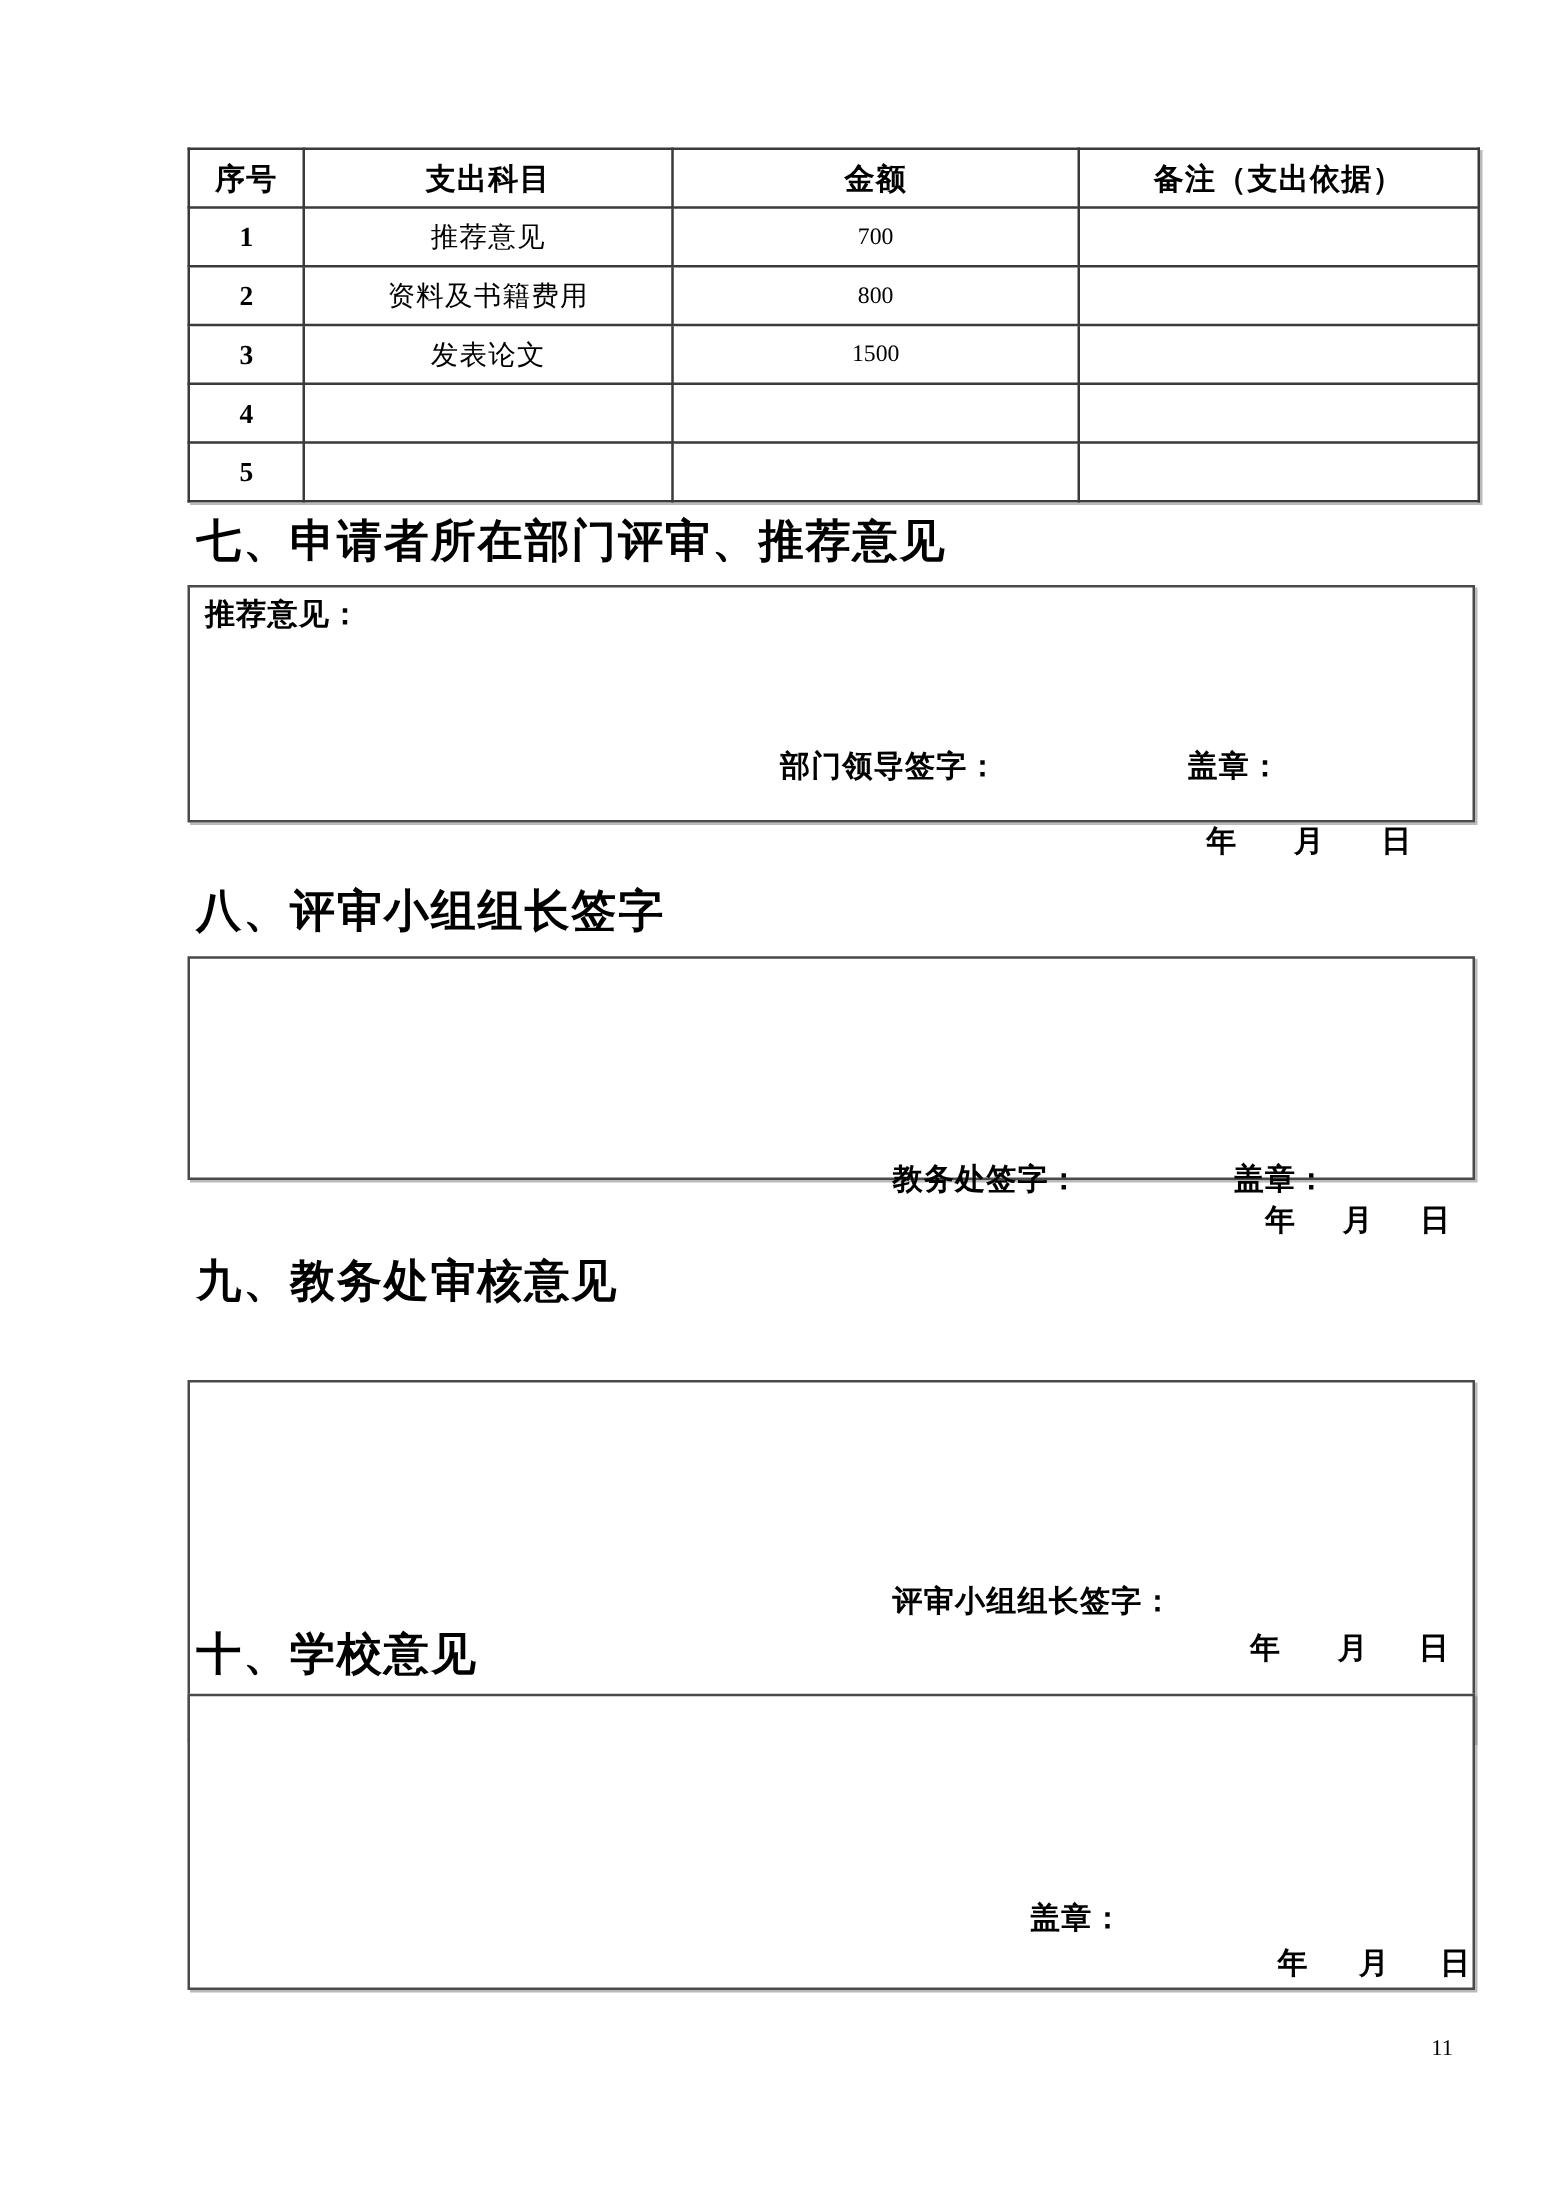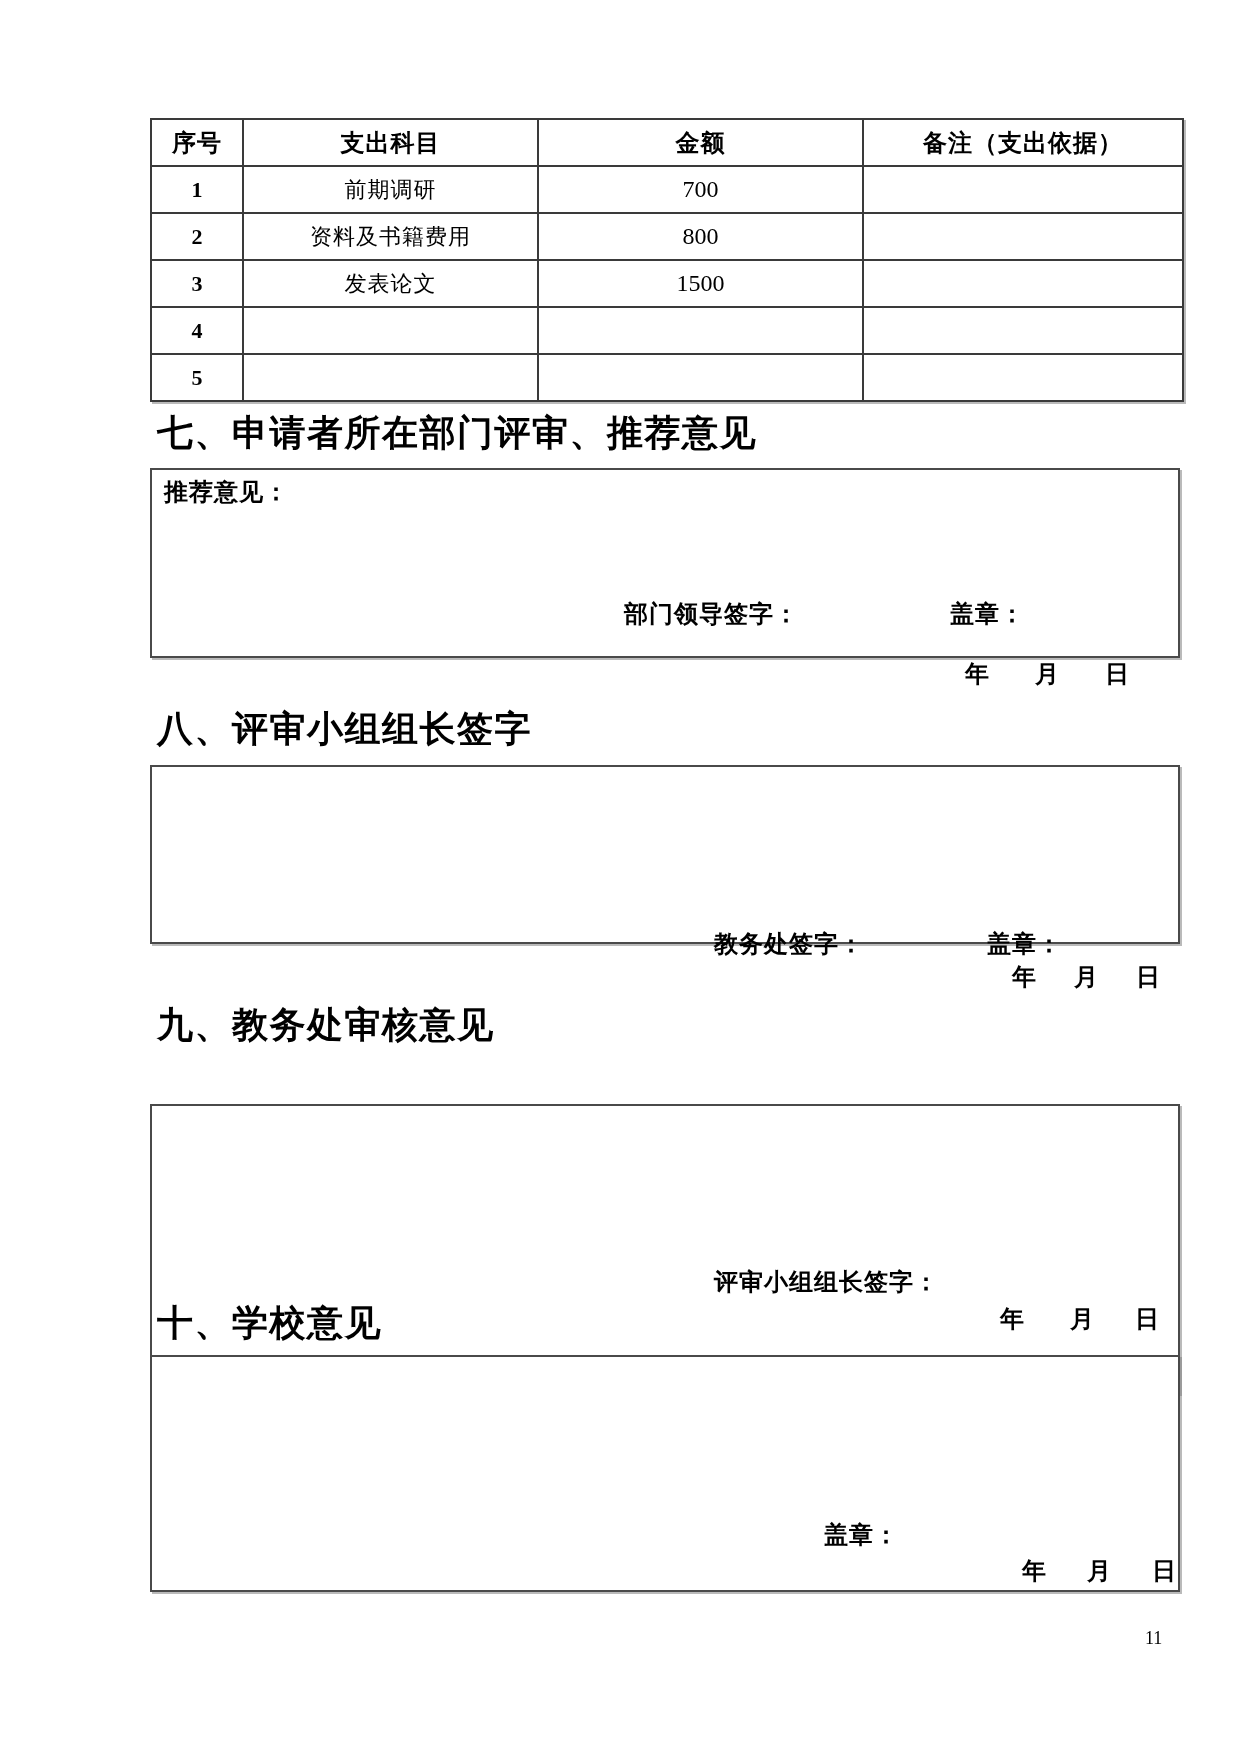--- a/index.html
+++ b/index.html
@@ -35,21 +35,21 @@
     overflow: hidden;
     white-space: nowrap;
   }
   table.budget th {
     font-size: 24px;
     font-weight: bold;
     letter-spacing: 1px;
   }
   td.cell-no { font-size: 22px; font-weight: bold; }
   td.cell-item { font-size: 22px; font-weight: normal; letter-spacing: 1px; }
-  td.cell-amount { font-size: 24px; font-weight: normal; }
+  td.cell-amount { font-size: 19px; font-weight: normal; }
   td.cell-note { font-size: 22px; }
   .col-no { width: 92px; }
   .col-item { width: 295px; }
   .col-amount { width: 325px; }
   .col-note { width: 320px; }
 
   
   .section-title {
     position: absolute;
     left: 110px;
@@ -145,21 +145,21 @@
       <tr>
         <th>序号</th>
         <th>支出科目</th>
         <th>金额</th>
         <th>备注（支出依据）</th>
       </tr>
     </thead>
     <tbody>
       <tr>
         <td class="cell-no">1</td>
-        <td class="cell-item">前期调研</td>
+        <td class="cell-item">推荐意见</td>
         <td class="cell-amount">700</td>
         <td class="cell-note"></td>
       </tr>
       <tr>
         <td class="cell-no">2</td>
         <td class="cell-item">资料及书籍费用</td>
         <td class="cell-amount">800</td>
         <td class="cell-note"></td>
       </tr>
       <tr>

